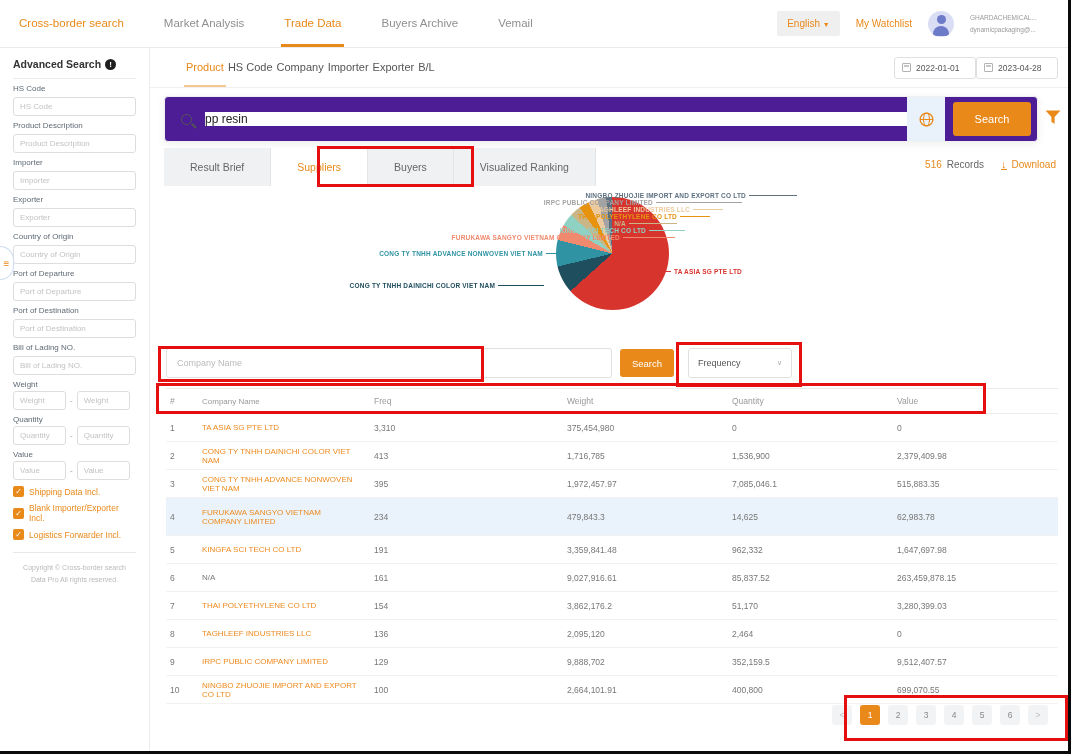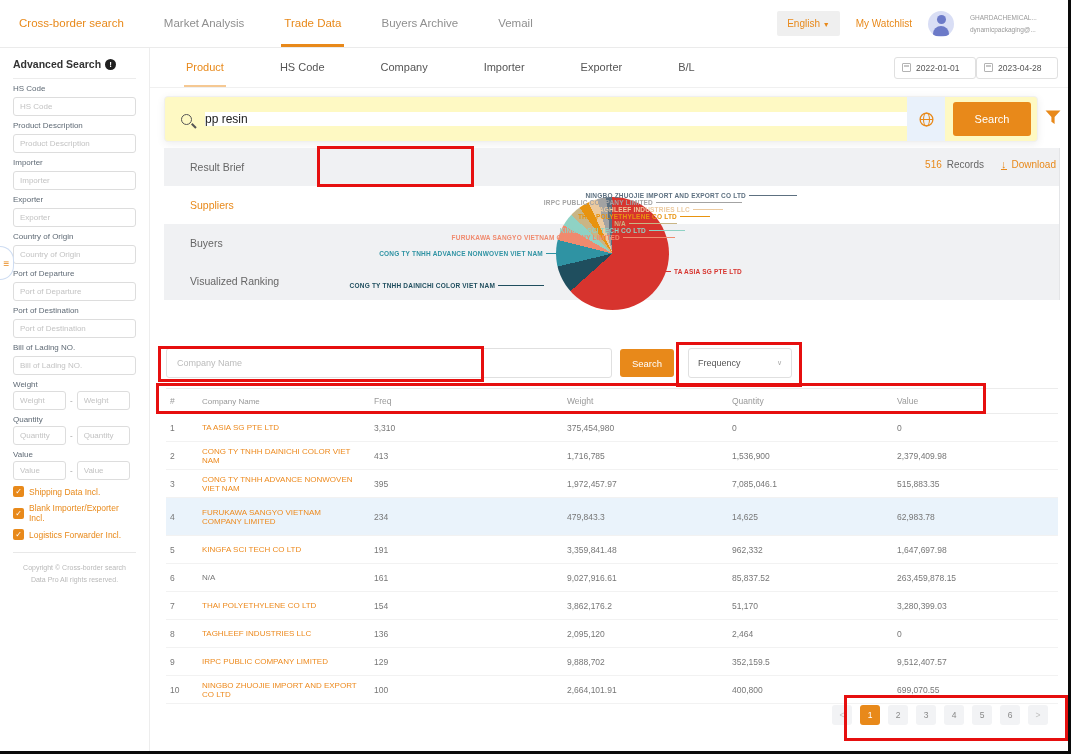--- a/index.html
+++ b/index.html
@@ -38,43 +38,43 @@
   .cb-box { width:11px; height:11px; min-width:11px; background:#e8891a; border-radius:2px; color:#fff; font-size:8px; line-height:11px; text-align:center; }
   .cb-label { font-size:8.5px; color:#e8891a; }
   .copyright { margin-top:12px; border-top:1px solid #e8e8e8; padding-top:9px; text-align:center; font-size:7px; color:#b9b9b9; line-height:1.7; }
   .collapse-handle { position:absolute; left:0; top:246px; width:14px; height:34px; border:1px solid #cddcf2; border-left:none;
                      border-radius:0 16px 16px 0; display:flex; align-items:center; justify-content:center; color:#e8891a;
                      font-size:10px; background:#fff; cursor:pointer; z-index:5; }
 
   
   .main { position:absolute; left:150px; top:48px; right:0; bottom:0; }
   .search-tabs-row { height:40px; border-bottom:1px solid #f0f0f0; display:flex; align-items:center; padding-left:34px; }
-  .s-tabs { display:flex; gap:52px; height:100%; align-items:center; }
+  .s-tabs { display:flex; height:100%; align-items:center; }
   .s-tab { font-size:11px; color:#555; height:100%; line-height:38px; border-bottom:2px solid transparent; cursor:pointer; padding:0 2px; }
   .s-tab.active { color:#e8891a; border-bottom-color:#f5c892; }
   .dates { margin-left:auto; display:flex; gap:0; margin-right:10px; }
   .date-box { width:82px; height:22px; border:1px solid #e0e0e0; border-radius:3px; display:flex; align-items:center; gap:5px;
               padding:0 7px; font-size:8.5px; color:#555; cursor:pointer; }
   .cal-icon { width:9px; height:9px; border:1px solid #b3b3b3; border-radius:1px; position:relative; }
   .cal-icon::before { content:""; position:absolute; top:1px; left:1px; right:1px; height:2px; background:#c7c7c7; }
 
   .searchbar-row { position:relative; height:60px; }
   .searchbox { position:absolute; left:14px; top:8px; width:874px; height:46px; border:1px solid #f0f0f0; border-radius:4px;
-               box-shadow:0 2px 8px rgba(0,0,0,.07); display:flex; align-items:center; padding-left:16px; background:#fef9c3; }
+               box-shadow:0 2px 8px rgba(0,0,0,.07); display:flex; align-items:center; padding-left:16px; background:#4c1d95; }
   .magnifier { width:11px; height:11px; border:1.6px solid #555; border-radius:50%; position:relative; }
   .magnifier::after { content:""; position:absolute; width:6px; height:1.6px; background:#555; left:9px; top:10px; transform:rotate(45deg); }
   .query-input { flex:1; border:none; outline:none; font-size:12px; color:#222; margin-left:13px; font-family:inherit; }
   .globe-btn { width:38px; height:44px; background:#e9f1fb; display:flex; align-items:center; justify-content:center; cursor:pointer; }
   .search-btn { width:78px; height:34px; background:#e8891a; color:#fff; font-size:11px; border:none; border-radius:3px;
                 margin:0 6px 0 8px; cursor:pointer; font-family:inherit; }
   .funnel { position:absolute; right:7px; top:22px; cursor:pointer; }
 
   
   .results { position:absolute; left:14px; right:8px; top:100px; bottom:0; }
-  .result-tabs { display:flex; height:38px;flex-direction:column; }
+  .result-tabs { display:flex; height:38px; }
   .r-tab { padding:0 26px; line-height:38px; font-size:10.5px; color:#666; background:#f0f1f3; border-right:1px solid #e4e5e7; cursor:pointer; }
   .r-tab.active { background:#fff; color:#e8891a; }
   .records { position:absolute; right:4px; top:11px; display:flex; align-items:center; gap:5px; font-size:10px; color:#666; }
   .rec-count { color:#e8891a; }
   .dl-icon { color:#e8891a; font-size:11px; border-bottom:1.5px solid #e8891a; line-height:10px; margin-left:12px; }
   .dl-label { color:#e8891a; cursor:pointer; }
 
   .chart-area { position:absolute; top:30px; left:0; right:0; height:170px; }
   .chart-title { text-align:center; font-size:11px; font-weight:bold; color:#333; }
   .pie { position:absolute; left:392px; top:19px; width:113px; height:113px; border-radius:50%; }

